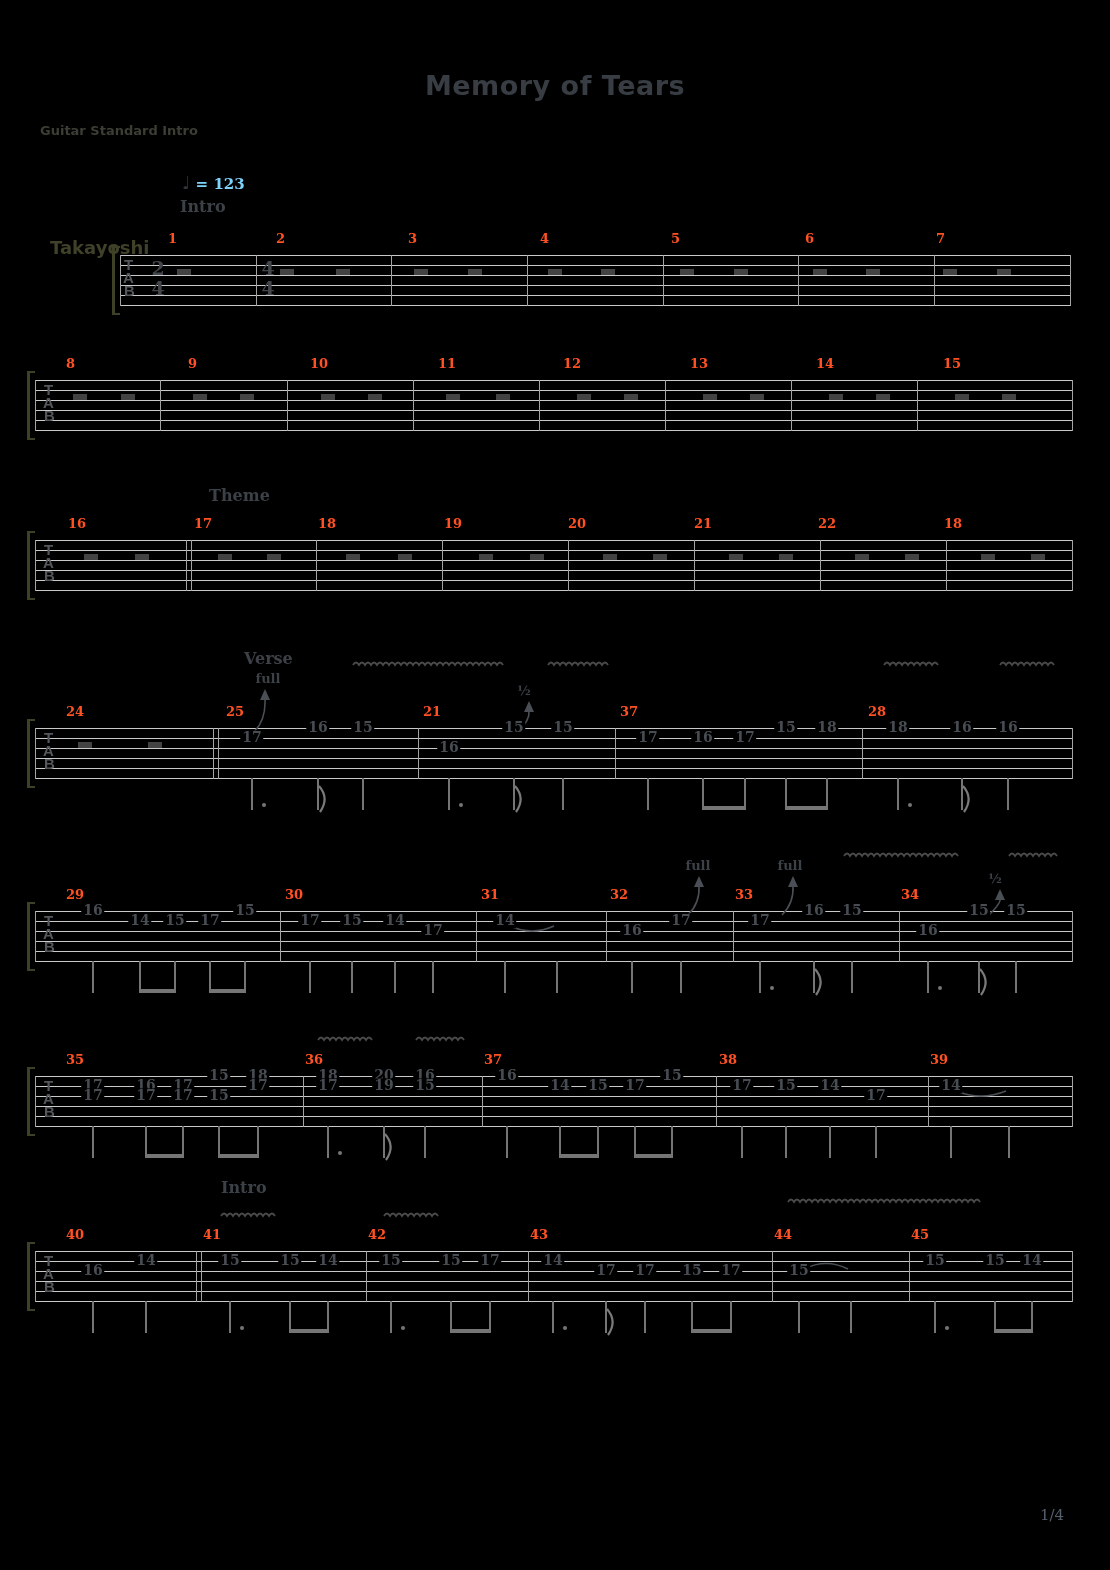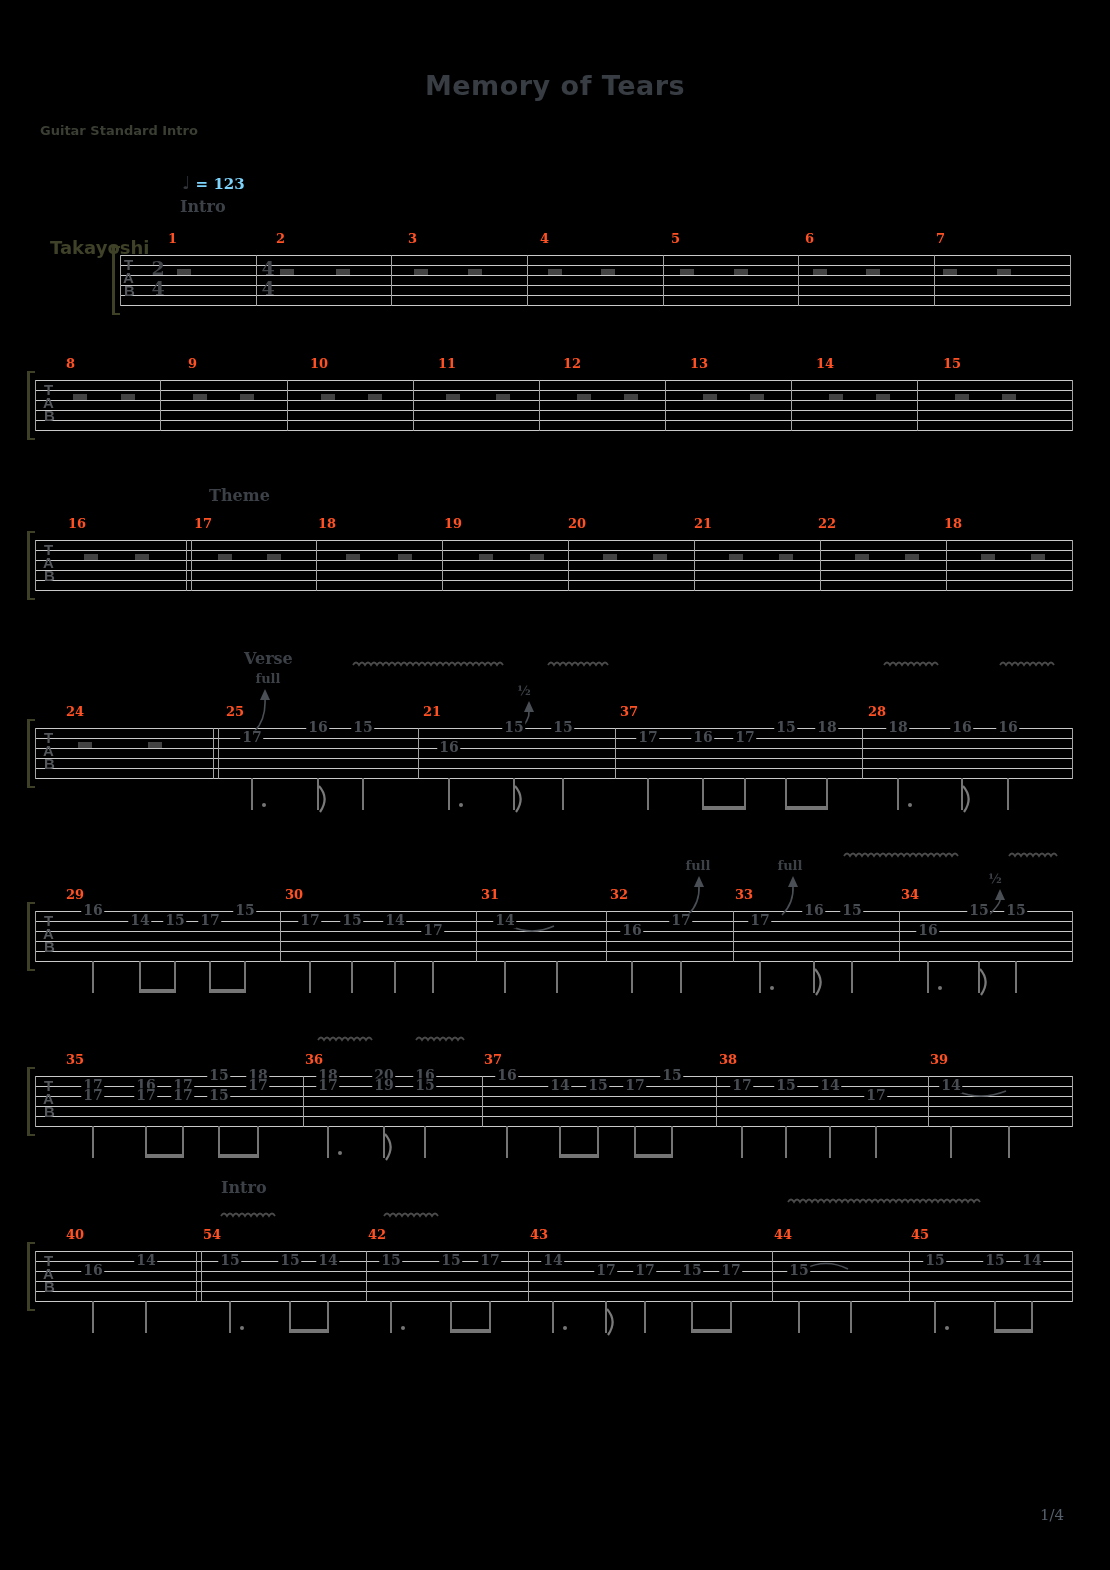--- a/index.html
+++ b/index.html
@@ -459,21 +459,21 @@
     <div class="abs bar" style="left: 366px; top: 1251px;"></div>
     <div class="abs bar" style="left: 528px; top: 1251px;"></div>
     <div class="abs bar" style="left: 772px; top: 1251px;"></div>
     <div class="abs bar" style="left: 909px; top: 1251px;"></div>
     <div class="abs bar" style="left: 1072px; top: 1251px;"></div>
     <div class="abs bar" style="left: 196px; top: 1251px;"></div>
     <div class="abs clefL" style="left: 44px; top: 1252px;">T</div>
     <div class="abs clefL" style="left: 43px; top: 1265px;">A</div>
     <div class="abs clefL" style="left: 44px; top: 1278px;">B</div>
     <div class="abs num" style="left: 66px; top: 1227px;">40</div>
-    <div class="abs num" style="left: 203px; top: 1227px;">54</div>
+    <div class="abs num" style="left: 203px; top: 1227px;">41</div>
     <div class="abs num" style="left: 368px; top: 1227px;">42</div>
     <div class="abs num" style="left: 530px; top: 1227px;">43</div>
     <div class="abs num" style="left: 774px; top: 1227px;">44</div>
     <div class="abs num" style="left: 911px; top: 1227px;">45</div>
     <div class="abs stem" style="left: 92px; top: 1301px; height: 32px;"></div>
     <div class="abs stem" style="left: 145px; top: 1301px; height: 32px;"></div>
     <div class="abs stem" style="left: 644px; top: 1301px; height: 32px;"></div>
     <div class="abs stem" style="left: 798px; top: 1301px; height: 32px;"></div>
     <div class="abs stem" style="left: 850px; top: 1301px; height: 32px;"></div>
     <div class="abs stem" style="left: 229px; top: 1301px; height: 32px;"></div>

